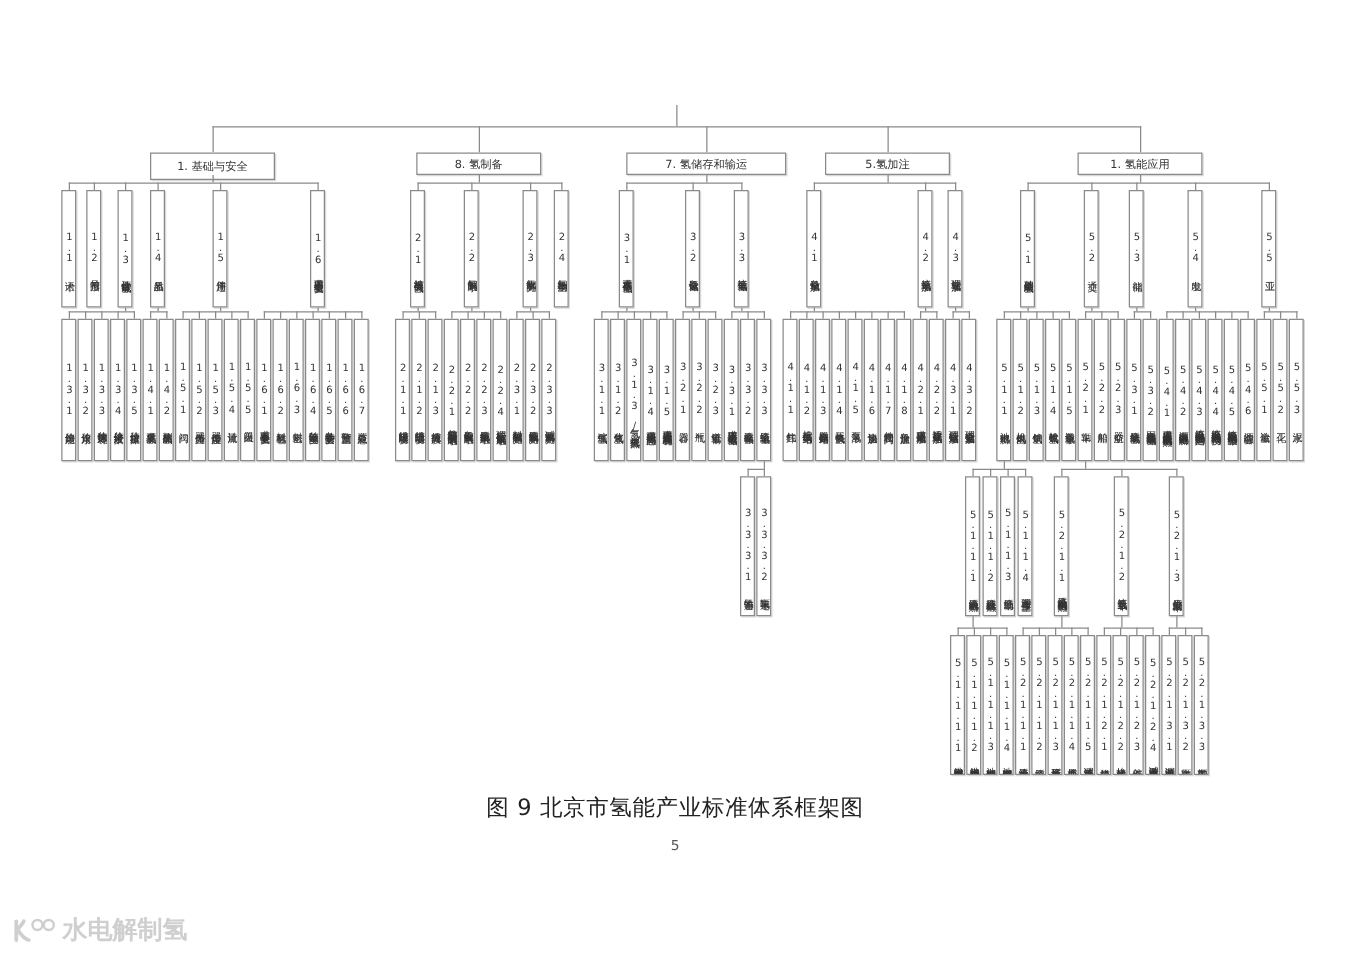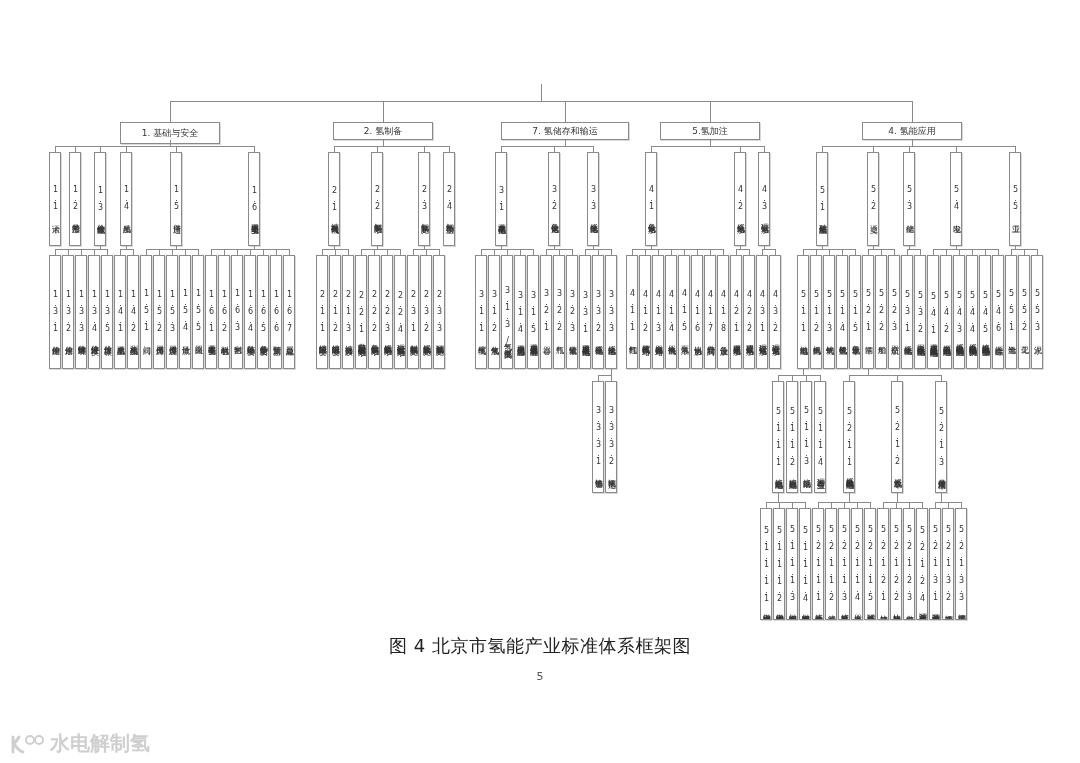--- a/index.html
+++ b/index.html
@@ -21,33 +21,33 @@
 
 <div id="diagram">
     <div class="ln" style="left: 541px; top: 84px; width: 1px; height: 17px;"></div>
     <div class="ln" style="left: 170px; top: 101px; width: 743px; height: 1px;"></div>
     <div class="ln" style="left: 170px; top: 101px; width: 1px; height: 21px;"></div>
     <div class="box hbox" style="left: 120px; top: 122px; width: 100px; height: 22px;">
       <span>1. 基础与安全</span>
     </div>
     <div class="ln" style="left: 383px; top: 101px; width: 1px; height: 21px;"></div>
     <div class="box hbox" style="left: 333px; top: 122px; width: 100px; height: 18px;">
-      <span>2. 氢制备</span>
+      <span>8. 氢制备</span>
     </div>
     <div class="ln" style="left: 565px; top: 101px; width: 1px; height: 21px;"></div>
     <div class="box hbox" style="left: 501px; top: 122px; width: 128px; height: 18px;">
       <span>7. 氢储存和输运</span>
     </div>
     <div class="ln" style="left: 710px; top: 101px; width: 1px; height: 21px;"></div>
     <div class="box hbox" style="left: 660px; top: 122px; width: 100px; height: 18px;">
       <span>5.氢加注</span>
     </div>
     <div class="ln" style="left: 912px; top: 101px; width: 1px; height: 21px;"></div>
     <div class="box hbox" style="left: 862px; top: 122px; width: 100px; height: 18px;">
-      <span>4. 氢能应用</span>
+      <span>1. 氢能应用</span>
     </div>
     <div class="ln" style="left: 170px; top: 140px; width: 1px; height: 6px;"></div>
     <div class="ln" style="left: 55px; top: 146px; width: 200px; height: 1px;"></div>
     <div class="ln" style="left: 55px; top: 146px; width: 1px; height: 6px;"></div>
     <div class="ln" style="left: 75px; top: 146px; width: 1px; height: 6px;"></div>
     <div class="ln" style="left: 100px; top: 146px; width: 1px; height: 6px;"></div>
     <div class="ln" style="left: 126px; top: 146px; width: 1px; height: 6px;"></div>
     <div class="ln" style="left: 176px; top: 146px; width: 1px; height: 6px;"></div>
     <div class="ln" style="left: 254px; top: 146px; width: 1px; height: 6px;"></div>
     <div class="box vbox" style="left: 49px; top: 152px; width: 12px; height: 94px;">
@@ -565,21 +565,21 @@
       <span class="t">5.2.1.3.1 车辆要求及测试</span>
     </div>
     <div class="box vbox" style="left: 942px; top: 508px; width: 12px; height: 112px;">
       <span class="t">5.2.1.3.2 道路车辆</span>
     </div>
     <div class="box vbox" style="left: 955px; top: 508px; width: 12px; height: 112px;">
       <span class="t">5.2.1.3.3 工业用车辆</span>
     </div>
   </div>
 
-<div class="caption">图 4  北京市氢能产业标准体系框架图</div>
+<div class="caption">图 9  北京市氢能产业标准体系框架图</div>
 <div class="pagenum">5</div>
 <div class="watermark">
   <span class="wm-logo">
     <svg width="34" height="22" viewBox="0 0 34 22">
       <path d="M3 4 L3 19 M3 12 Q8 6 9 4 M5 12 Q9 18 13 19" stroke="#cfcfcf" stroke-width="3" fill="none" stroke-linecap="round"></path>
       <circle cx="20" cy="7" r="4" stroke="#cfcfcf" stroke-width="2" fill="none"></circle>
       <circle cx="29" cy="7" r="4" stroke="#cfcfcf" stroke-width="2" fill="none"></circle>
     </svg>
   </span>
   <span>水电解制氢</span>

